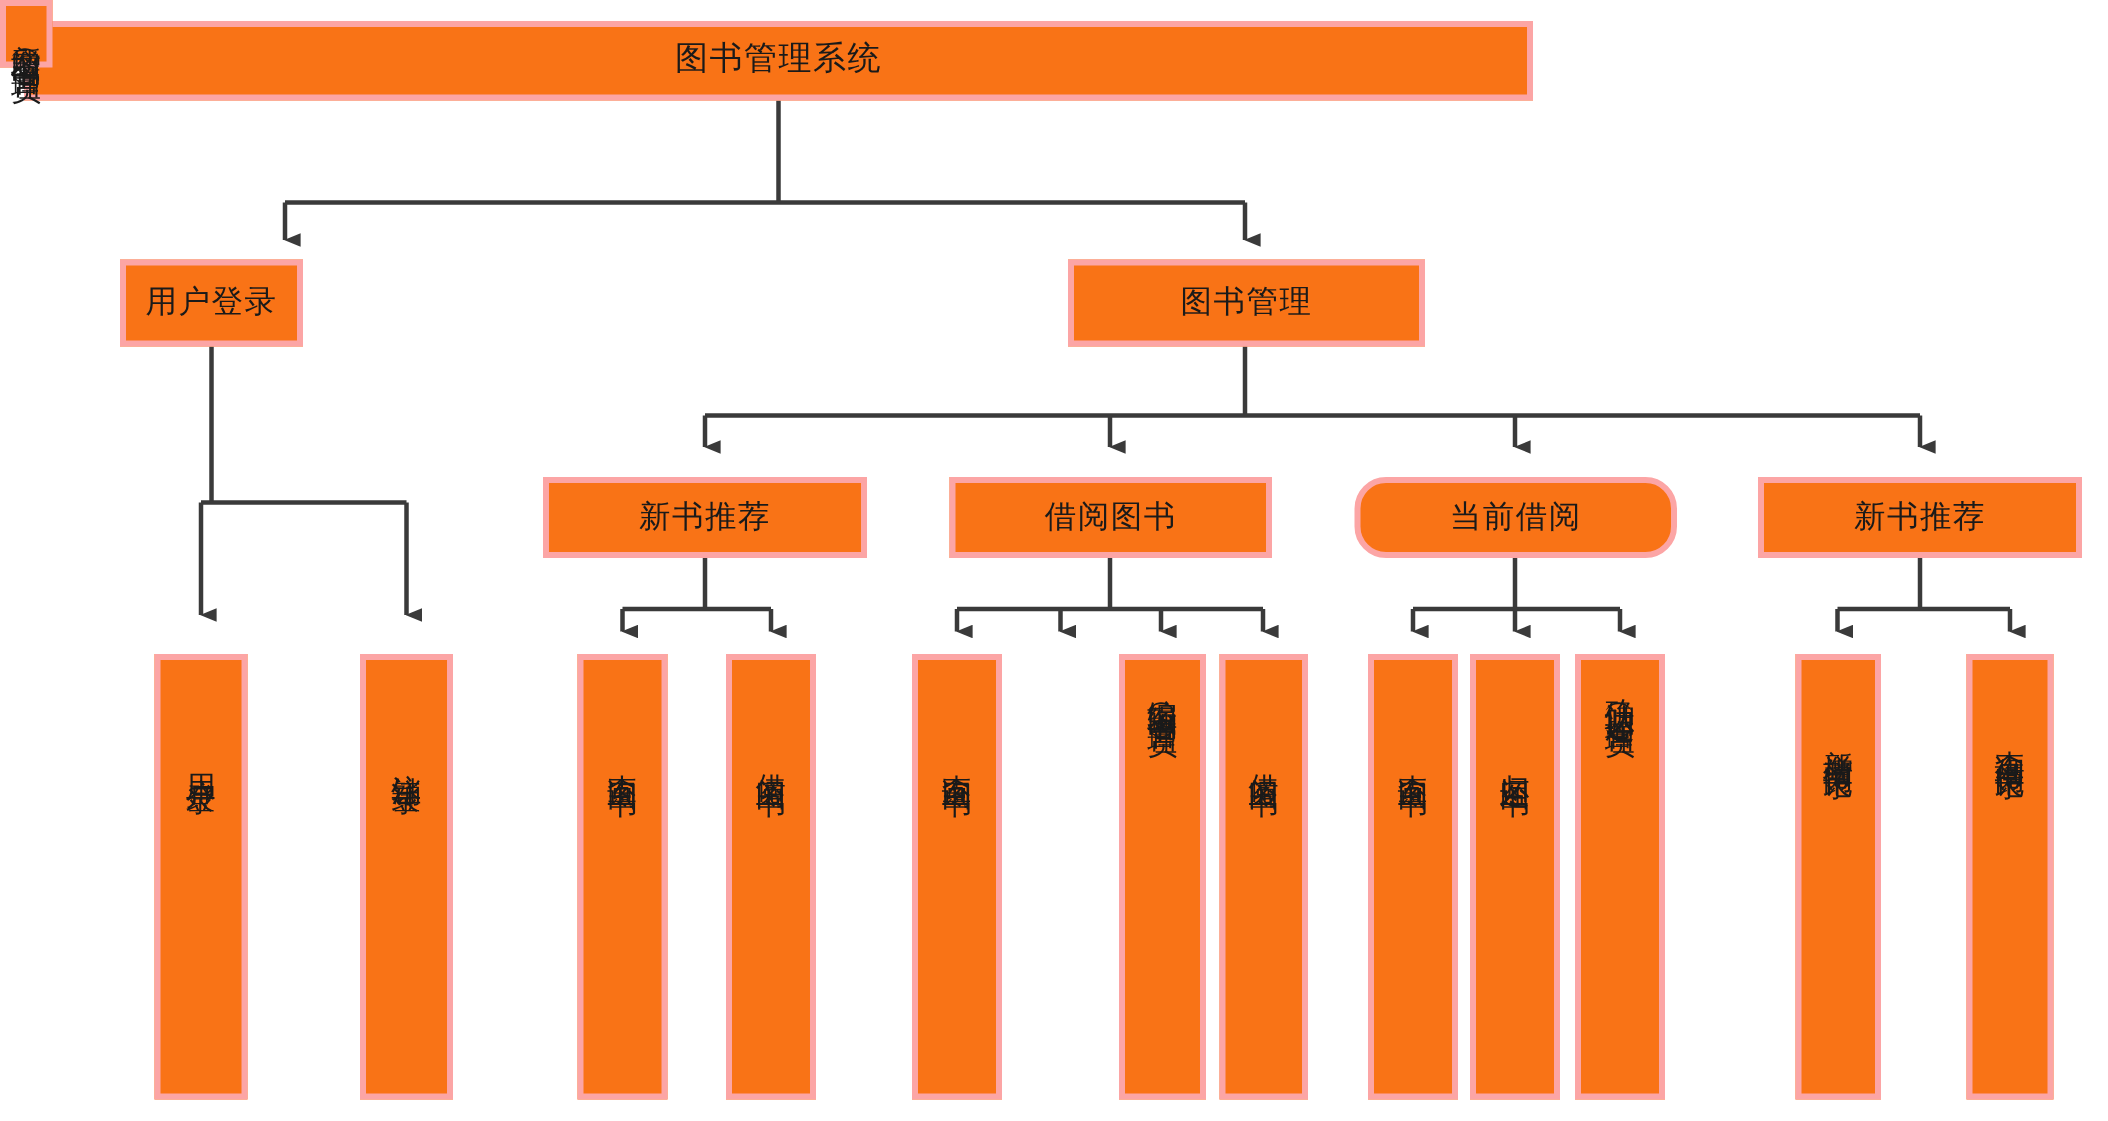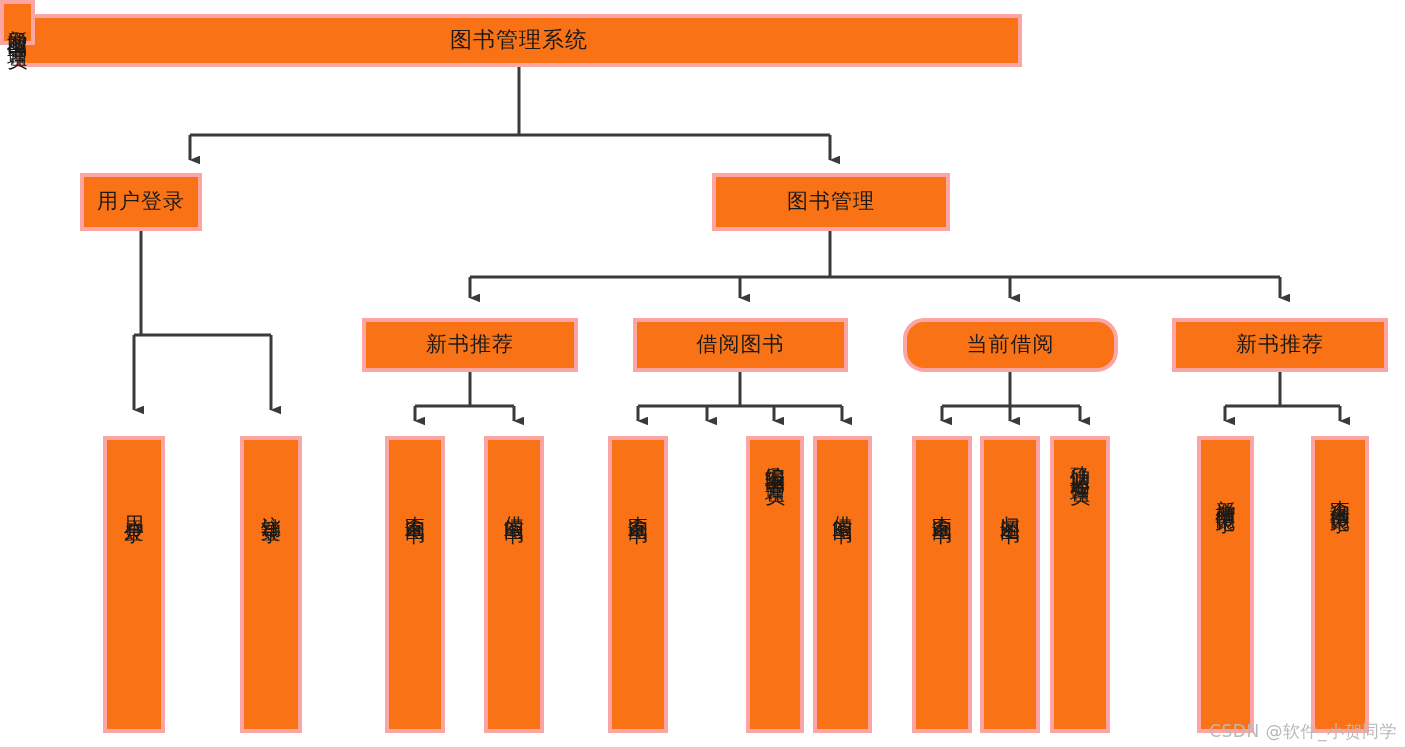--- a/index.html
+++ b/index.html
@@ -187,15 +187,14 @@
     <span class="vtext">确认归还（管理员）</span>
   </div>
 
   <div class="node node-v" style="left: 1197px; top: 436px; width: 57px; height: 297px; padding-top: 44px;">
     <span class="vtext">新增借阅记录</span>
   </div>
   <div class="node node-v" style="left: 1311px; top: 436px; width: 58px; height: 297px; padding-top: 44px;">
     <span class="vtext">查询借阅记录</span>
   </div>
 
-  <div id="watermark">CSDN @软件_小贺同学</div>
 
 </div>
 
 </body></html>

